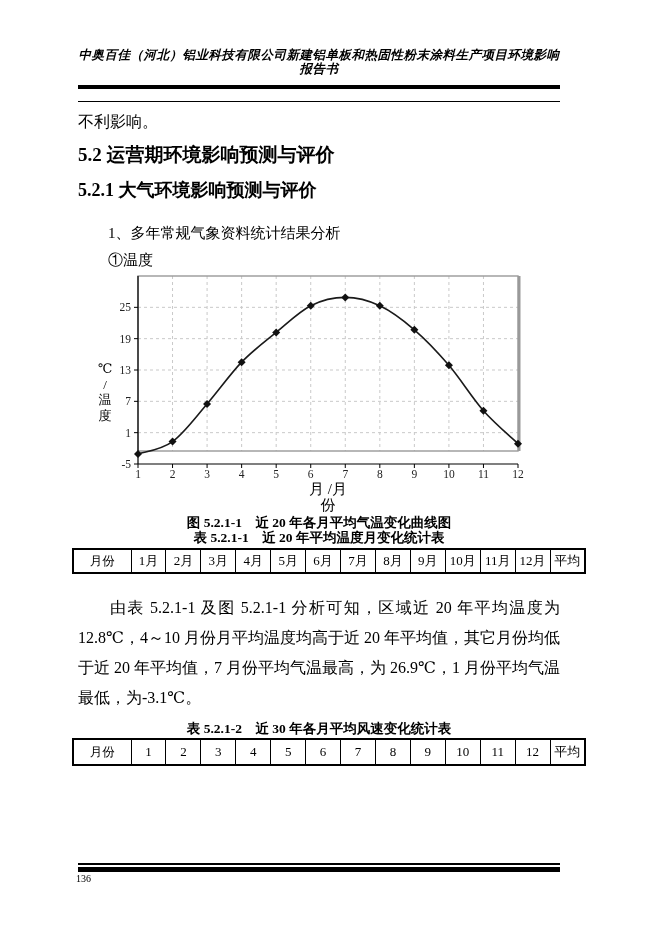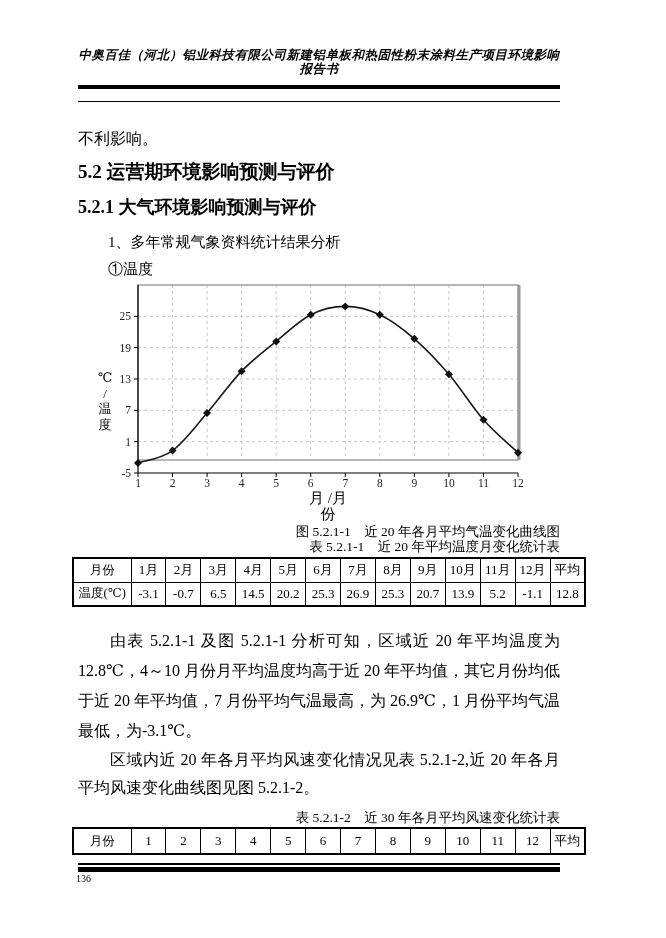--- a/index.html
+++ b/index.html
@@ -8,41 +8,41 @@
   .page { position:relative; width:666px; height:938px; background:#fff; overflow:hidden; }
 
   
   .hdr-title { padding-top:48px; margin:0 106px 0 78px; text-align:center;
                font-size:12.5px; font-weight:bold; font-style:italic; letter-spacing:.5px; line-height:14px; }
   .hdr-rule-thick { margin:9px 106px 0 78px; height:4px; background:#000; }
   .hdr-rule-thin  { margin:12px 106px 0 78px; height:1px; background:#000; }
 
   .content { margin:0 106px 0 78px; }
   .p  { font-size:16px; line-height:28px; text-align:justify; }
-  .p-first { margin-top:22px; line-height:30px; }
+  .p-first { margin-top:5px; line-height:30px; }
   .h52  { margin-top:2px; font-size:19px; font-weight:bold; line-height:32px; }
   .h521 { margin-top:4px; font-size:18px; font-weight:bold; line-height:30px; }
-  .item1 { margin-top:8px; font-size:15px; line-height:25px; text-indent:2em; }
+  .item1 { margin-top:16px; font-size:15px; line-height:25px; text-indent:2em; }
   .item-sub { margin-top:2px; font-size:15px; line-height:25px; text-indent:2em; }
   .para-temp { margin-top:0; text-indent:.4em; line-height:28px; }
   .para-analysis { margin-top:19px; text-indent:2em; line-height:30px; }
   .item-wind { font-size:15px; line-height:23px; text-indent:2em; }
   .para-wind { text-indent:2em; line-height:28px; }
 
   
   .figure { position:relative; height:240px; margin-top:0; }
   .figure svg { position:absolute; left:0; top:0; }
   .y-axis-title { position:absolute; left:16px; top:88px; font-size:13px; line-height:15.5px;
                   text-align:center; width:22px; }
   .y-axis-title span { display:block; }
   .x-axis-title { position:absolute; left:205px; top:208px; width:90px; text-align:center;
                   font-size:15px; line-height:16px; }
   .x-axis-title span { display:block; }
 
-  .caption { font-size:13.5px; font-weight:normal; text-align:right; line-height:15px; }
+  .caption { font-size:13.5px; font-weight:bold; text-align:center; line-height:15px; }
   .cap1 { margin-top:2px; }
   .cap3 { margin-top:8px; }
 
   table.doc { border-collapse:collapse; table-layout:fixed; width:514px; margin-left:-6px;
               border:2px solid #000; }
   table.doc.t1 { margin-top:3px; }
   table.doc.t2 { margin-top:2px; }
   table.doc td { border:1px solid #000; text-align:center; vertical-align:middle;
                  font-size:13px; padding:1px 0; height:24px; overflow:hidden; }
   table.doc.t2 td { height:26px; }
@@ -171,41 +171,24 @@
             <td>5月</td>
             <td>6月</td>
             <td>7月</td>
             <td>8月</td>
             <td>9月</td>
             <td>10月</td>
             <td>11月</td>
             <td>12月</td>
             <td>平均</td>
           </tr>
-        <tr id="t1v">
-            <td>温度(℃)</td>
-            <td>-3.1</td>
-            <td>-0.7</td>
-            <td>6.5</td>
-            <td>14.5</td>
-            <td>20.2</td>
-            <td>25.3</td>
-            <td>26.9</td>
-            <td>25.3</td>
-            <td>20.7</td>
-            <td>13.9</td>
-            <td>5.2</td>
-            <td>-1.1</td>
-            <td>12.8</td>
-          </tr>
       </tbody>
     </table>
 
     <div class="p para-analysis">由表 5.2.1-1 及图 5.2.1-1 分析可知，区域近 20 年平均温度为 12.8℃，4～10 月份月平均温度均高于近 20 年平均值，其它月份均低于近 20 年平均值，7 月份平均气温最高，为 26.9℃，1 月份平均气温最低，为-3.1℃。</div>
-    <div class="p para-wind">区域内近 20 年各月平均风速变化情况见表 5.2.1-2,近 20 年各月平均风速变化曲线图见图 5.2.1-2。</div>
 
     <div class="caption cap3">表 5.2.1-2　近 30 年各月平均风速变化统计表</div>
 
     <table class="doc t2">
       <colgroup>
           <col class="c0">
           <col span="13">
         </colgroup>
       <tbody>
         <tr id="t2h">

